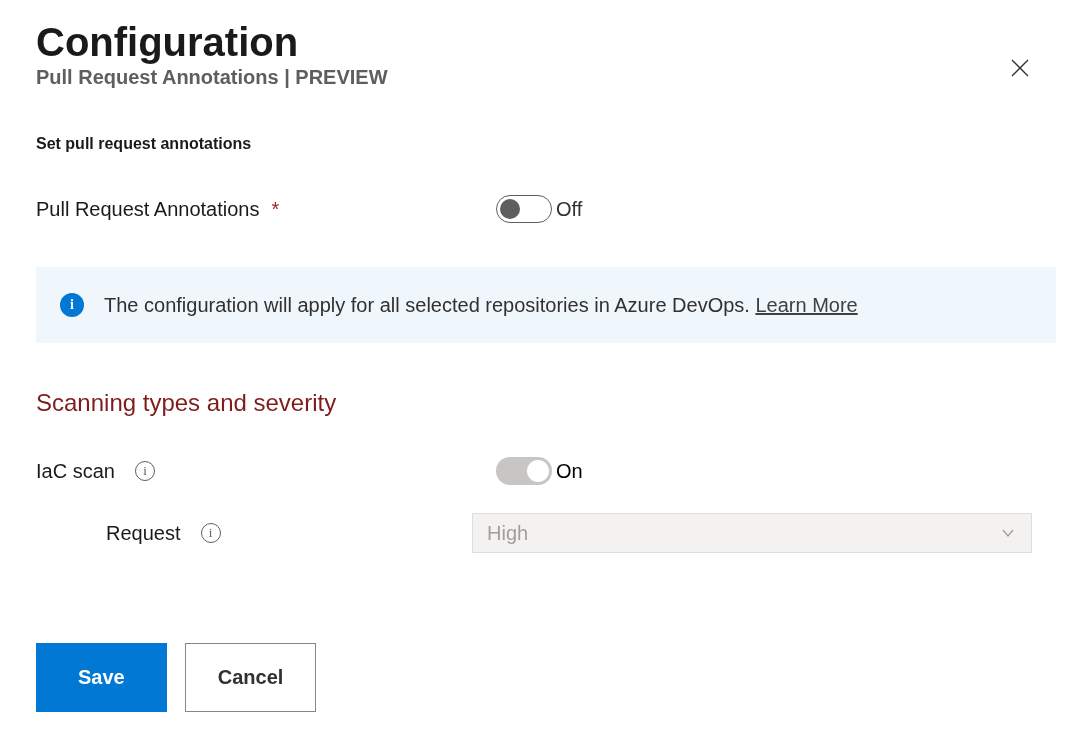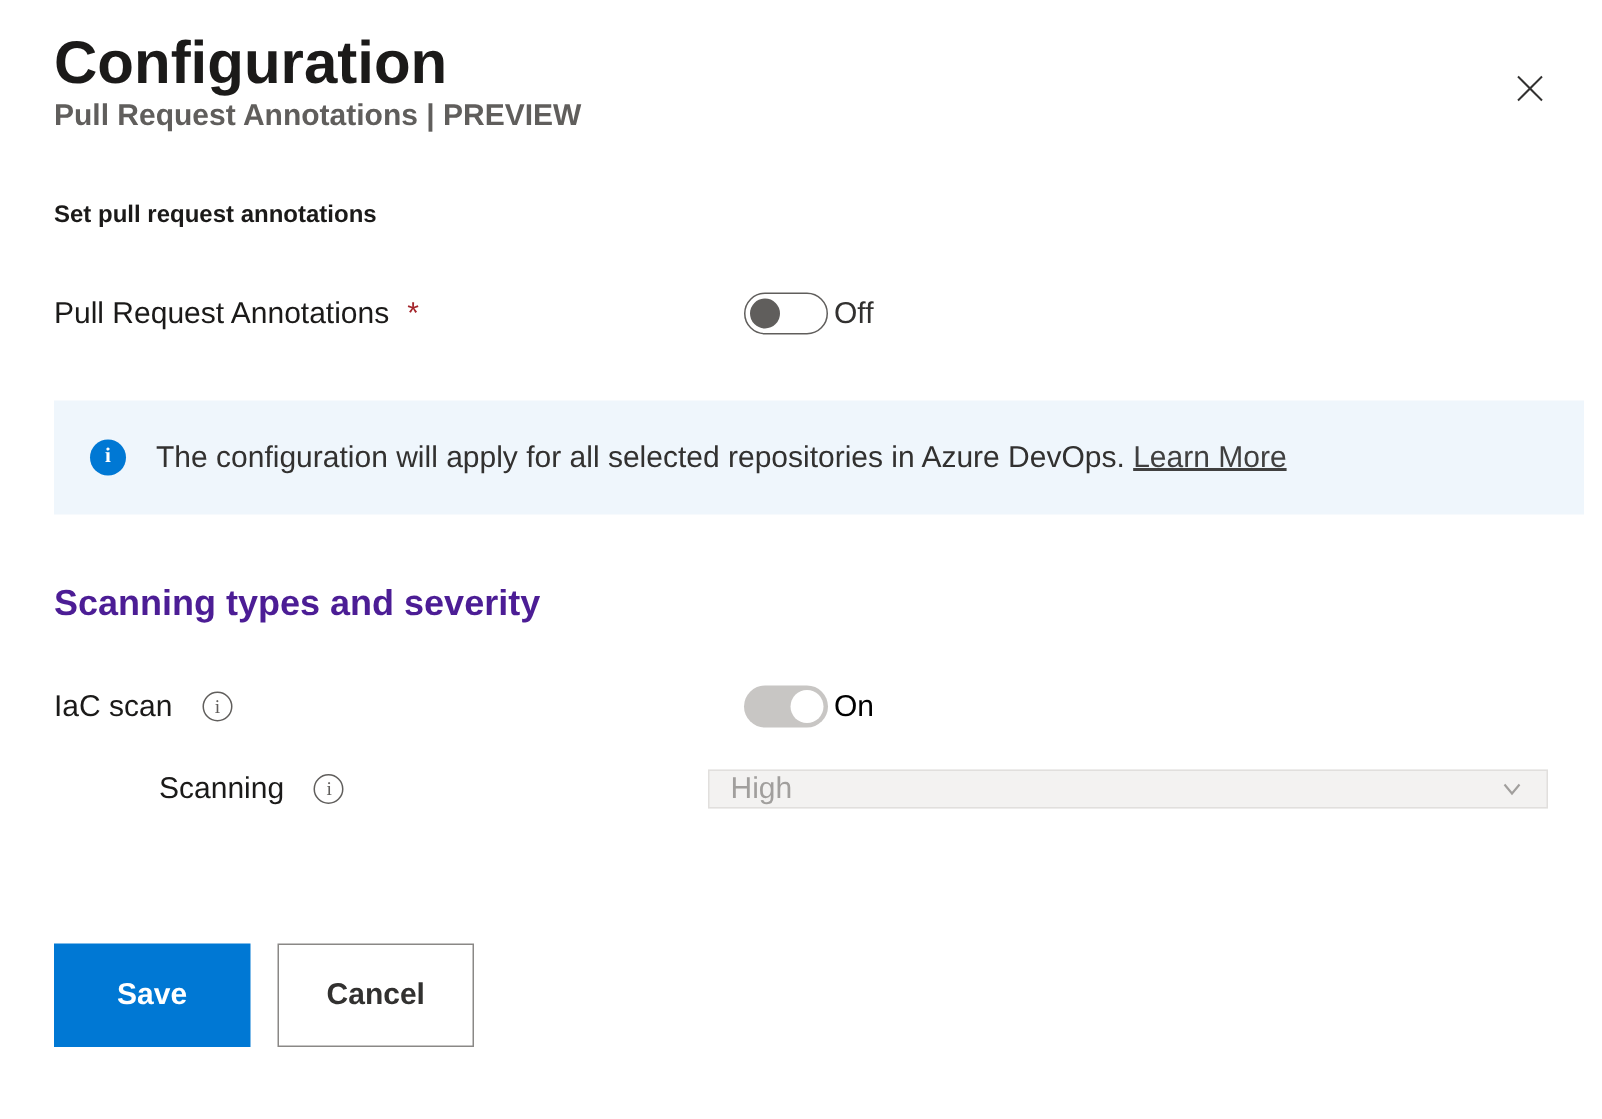--- a/index.html
+++ b/index.html
@@ -6,21 +6,21 @@
     body {
       font-family: "Segoe UI", -apple-system, sans-serif;
       background: #ffffff;
       color: #323130;
       padding: 20px 36px;
       width: 1068px;
     }
     .header-row {
       display: flex;
       justify-content: space-between;
-      align-items: center;
+      align-items: flex-end;
     }
     .page-title {
       font-size: 40px;
       font-weight: 600;
       color: #1b1a19;
       line-height: 1.1;
     }
     .close-btn {
       font-size: 28px;
       color: #323130;
@@ -109,41 +109,41 @@
     }
     .info-text { font-size: 20px; color: #323130; }
     .info-link {
       color: #404040;
       text-decoration: underline;
       text-align: right;
     }
     .section2 { margin-top: 46px; }
     .section2-heading {
       font-size: 24px;
-      font-weight: 700;
-      color: #4c1d95;
+      font-weight: 400;
+      color: #7f1d1d;
     }
     .form-row2 { display: flex; align-items: center; margin-top: 40px; }
     .form-row3 { display: flex; align-items: center; margin-top: 28px; }
     .sub-label { margin-left: 70px; }
     .info-glyph {
       width: 20px; height: 20px;
       border: 1.4px solid #605e5c;
       border-radius: 50%;
       display: inline-flex;
       align-items: center;
       justify-content: center;
       font-family: Georgia, serif;
       font-size: 13px;
       color: #605e5c;
       margin-left: 12px;
     }
     .dropdown {
       width: 560px;
-      height: 26px;
+      height: 40px;
       background: #f3f2f1;
       border: 1px solid #e1dfdd;
       display: flex;
       align-items: center;
       justify-content: space-between;
       padding: 0 14px;
       font-size: 20px;
       color: #a19f9d;
     }
     .chevron {
@@ -230,21 +230,21 @@
     <div class="control-col">
       <div class="toggle-on-disabled" role="switch" aria-checked="true" aria-disabled="true">
         <div class="knob"></div>
       </div>
       <span class="toggle-state muted">On</span>
     </div>
   </div>
 
   <div class="form-row3">
     <div class="label-col sub-label">
-      <span class="label-text">Scanning</span>
+      <span class="label-text">Request</span>
       <span class="info-glyph">i</span>
     </div>
     <div class="control-col">
       <div class="dropdown" aria-disabled="true">
         <span>High</span>
         <span class="chevron">
           <svg width="16" height="16" viewBox="0 0 16 16">
               <polyline points="3,5 8,11 13,5" fill="none" stroke="#a19f9d" stroke-width="1.4"></polyline>
             </svg>
         </span>

